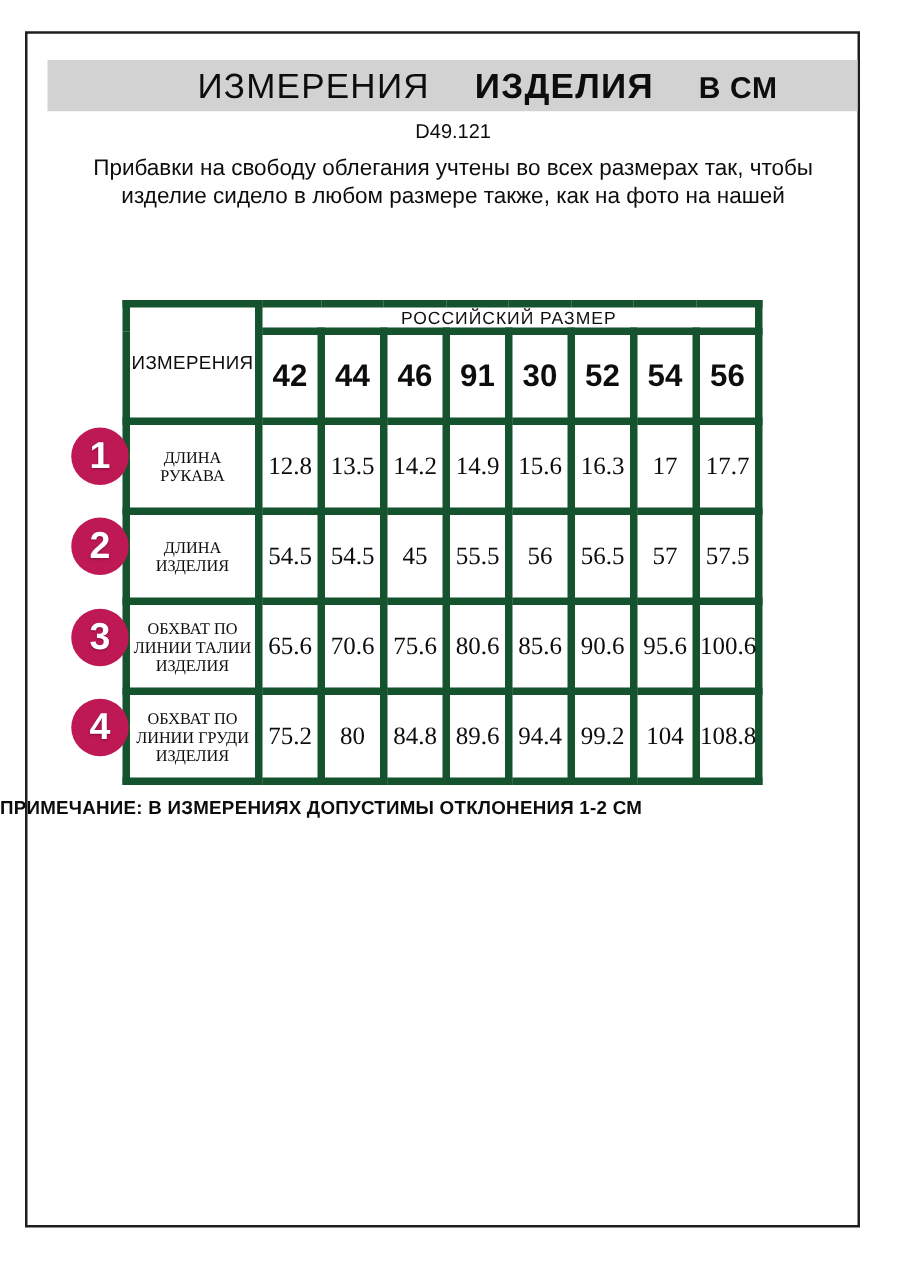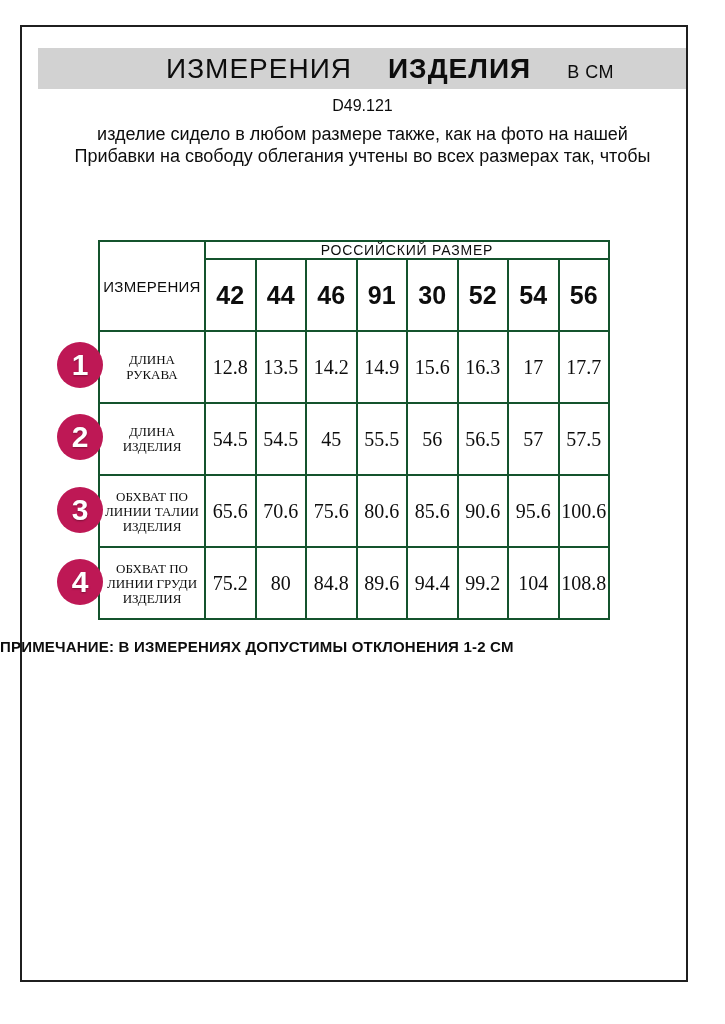--- a/index.html
+++ b/index.html
@@ -25,21 +25,21 @@
     background: #d2d2d2;
     display: flex;
     justify-content: center;
     align-items: baseline;
     gap: 36px;
     padding-left: 56px;
     padding-top: 5px;
   }
   .title-main  { font-size: 28px; font-weight: 400; letter-spacing: 1px; }
   .title-bold  { font-size: 28px; font-weight: 700; letter-spacing: 1px; }
-  .title-units { font-size: 18px; font-weight: 400; letter-spacing: 0.5px; }
+  .title-units { font-size: 24px; font-weight: 700; letter-spacing: 0.5px; }
 
   .model-code {
     position: absolute;
     top: 97px; left: 0; width: 725px;
     text-align: center;
     font-size: 16px;
   }
   .description {
     position: absolute;
     top: 124px; left: 0; width: 725px;
@@ -50,21 +50,21 @@
 
   table.size-table {
     position: absolute;
     left: 98px; top: 240px;
     width: 512px;
     border-collapse: collapse;
     table-layout: fixed;
   }
   .size-table col.c-label { width: 106px; }
   .size-table th, .size-table td {
-    border: 2px solid #14532d;
+    border: 6px solid #14532d;
     text-align: center;
     vertical-align: middle;
     background: #ffffff;
     font-weight: 400;
     padding: 0;
   }
   .size-table tr.group-row th { height: 18px; }
   th.group-header {
     font-size: 14px;
     letter-spacing: 0.8px;
@@ -127,22 +127,22 @@
 
 <div class="title-bar">
   <span class="title-main">ИЗМЕРЕНИЯ</span>
   <span class="title-bold">ИЗДЕЛИЯ</span>
   <span class="title-units">В СМ</span>
 </div>
 
 <div class="model-code">D49.121</div>
 
 <div class="description">
+  <div>Прибавки на свободу облегания учтены во всех размерах так, чтобы</div>
   <div>изделие сидело в любом размере также, как на фото на нашей</div>
-  <div>Прибавки на свободу облегания учтены во всех размерах так, чтобы</div>
 </div>
 
 <table class="size-table">
   <colgroup>
     <col class="c-label">
     <col>
       <col>
       <col>
       <col>
       <col>

